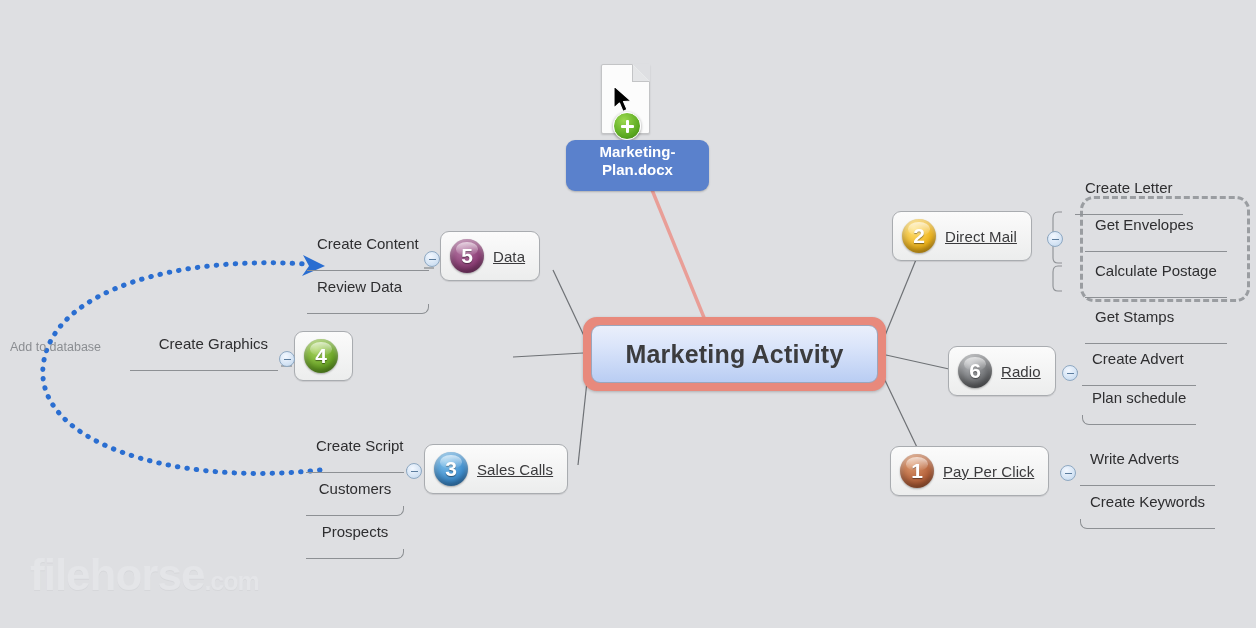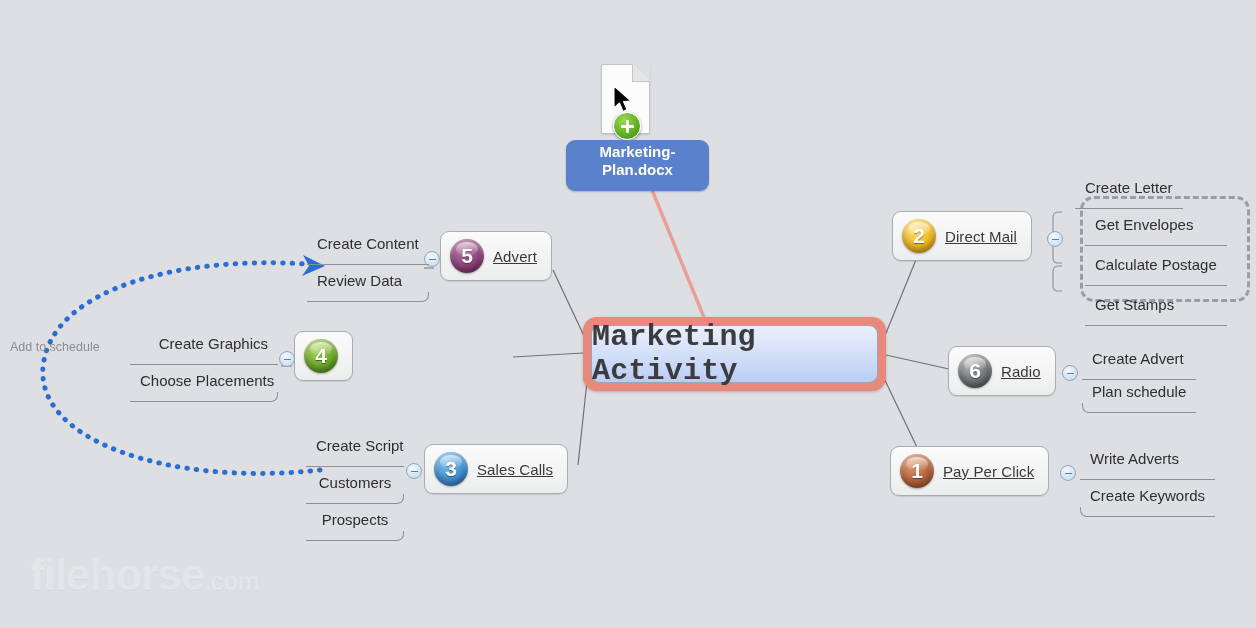--- a/index.html
+++ b/index.html
@@ -57,30 +57,30 @@
   }
   .root-inner{
     box-sizing:border-box;
     width:100%;height:100%;
     border:1px solid #9aa6bd;
     border-radius:9px;
     background:linear-gradient(#eaeffb 0%,#dbe5fa 35%,#b9cdf3 100%);
     display:flex;align-items:center;justify-content:center;
   }
   .root-inner .label{
-    font-size:30px;font-weight:bold;color:#3c3c3e;letter-spacing:.2px;font-family:Liberation Mono, monospace;
+    font-size:25px;font-weight:bold;color:#3c3c3e;letter-spacing:.2px;
   }
 
   
   .subgroup{position:absolute;}
   .subitem{
     position:relative;
     font-size:15px;color:#2e2e30;
     white-space:nowrap;
-    padding:2px 10px 12px 10px;
+    padding:2px 10px 18px 10px;
     line-height:19px;
   }
   
   .subitem.bk-right:after{
     content:"";position:absolute;left:0;right:0;bottom:0;
     height:9px;border-bottom:1px solid #8d9094;
     border-right:1px solid #8d9094;border-bottom-right-radius:7px;
     pointer-events:none;
   }
   .subitem.bk-left:after{
@@ -205,39 +205,38 @@
   </svg>
 
   <div class="root" style="left:583px;top:317px;width:303px;height:74px;">
     <div class="root-inner">
       <span class="label">Marketing Activity</span>
     </div>
   </div>
 
   <div class="node" style="left:440px;top:231px;">
     <span class="sphere" style="background:radial-gradient(circle at 35% 28%,#b477a4,#8e3f77 60%,#5d2450);">5</span>
-    <span class="label">Advert</span>
+    <span class="label">Data</span>
   </div>
   <div class="toggle" style="left:424px;top:251px;">
       <i></i>
     </div>
   <div class="subgroup" style="left:307px;top:232px;">
     <div class="subitem plain">Create Content</div>
     <div class="subitem bk-right" style="margin-top:4px;">Review Data</div>
   </div>
 
   <div class="node" style="left:294px;top:331px;">
     <span class="sphere" style="background:radial-gradient(circle at 35% 28%,#a9d45e,#6aa626 60%,#407610);">4</span>
   </div>
   <div class="toggle" style="left:279px;top:351px;">
       <i></i>
     </div>
   <div class="subgroup" style="left:130px;top:332px;width:148px;text-align:right;">
     <div class="subitem plain">Create Graphics</div>
-    <div class="subitem bk-right" style="margin-top:4px;">Choose Placements</div>
   </div>
 
   <div class="node" style="left:424px;top:444px;">
     <span class="sphere" style="background:radial-gradient(circle at 35% 28%,#7fc0ea,#3f8fd0 60%,#1f5f9b);">3</span>
     <span class="label">Sales Calls</span>
   </div>
   <div class="toggle" style="left:406px;top:463px;">
       <i></i>
     </div>
   <div class="subgroup" style="left:306px;top:434px;width:98px;text-align:center;">
@@ -278,21 +277,21 @@
     <span class="label">Pay Per Click</span>
   </div>
   <div class="toggle" style="left:1060px;top:465px;">
       <i></i>
     </div>
   <div class="subgroup" style="left:1080px;top:447px;">
     <div class="subitem plain">Write Adverts</div>
     <div class="subitem bk-left" style="margin-top:4px;">Create Keywords</div>
   </div>
 
-  <div class="reltext" style="left:10px;top:340px;">Add to schedule</div>
+  <div class="reltext" style="left:10px;top:340px;">Add to database</div>
 
   <div class="dragfile">
     <div class="doc" style="position:absolute;left:601px;top:64px;">
       <div class="foldtop"></div>
       <div class="fold"></div>
     </div>
 
     <svg style="position:absolute;left:613px;top:86px;" width="22" height="30">
       <polygon points="1,0 1,22 6.5,17 10,25.5 14,23.5 10.5,15.5 18,15" fill="#000" stroke="#fff" stroke-width="1.1" stroke-linejoin="round"></polygon>
     </svg>

